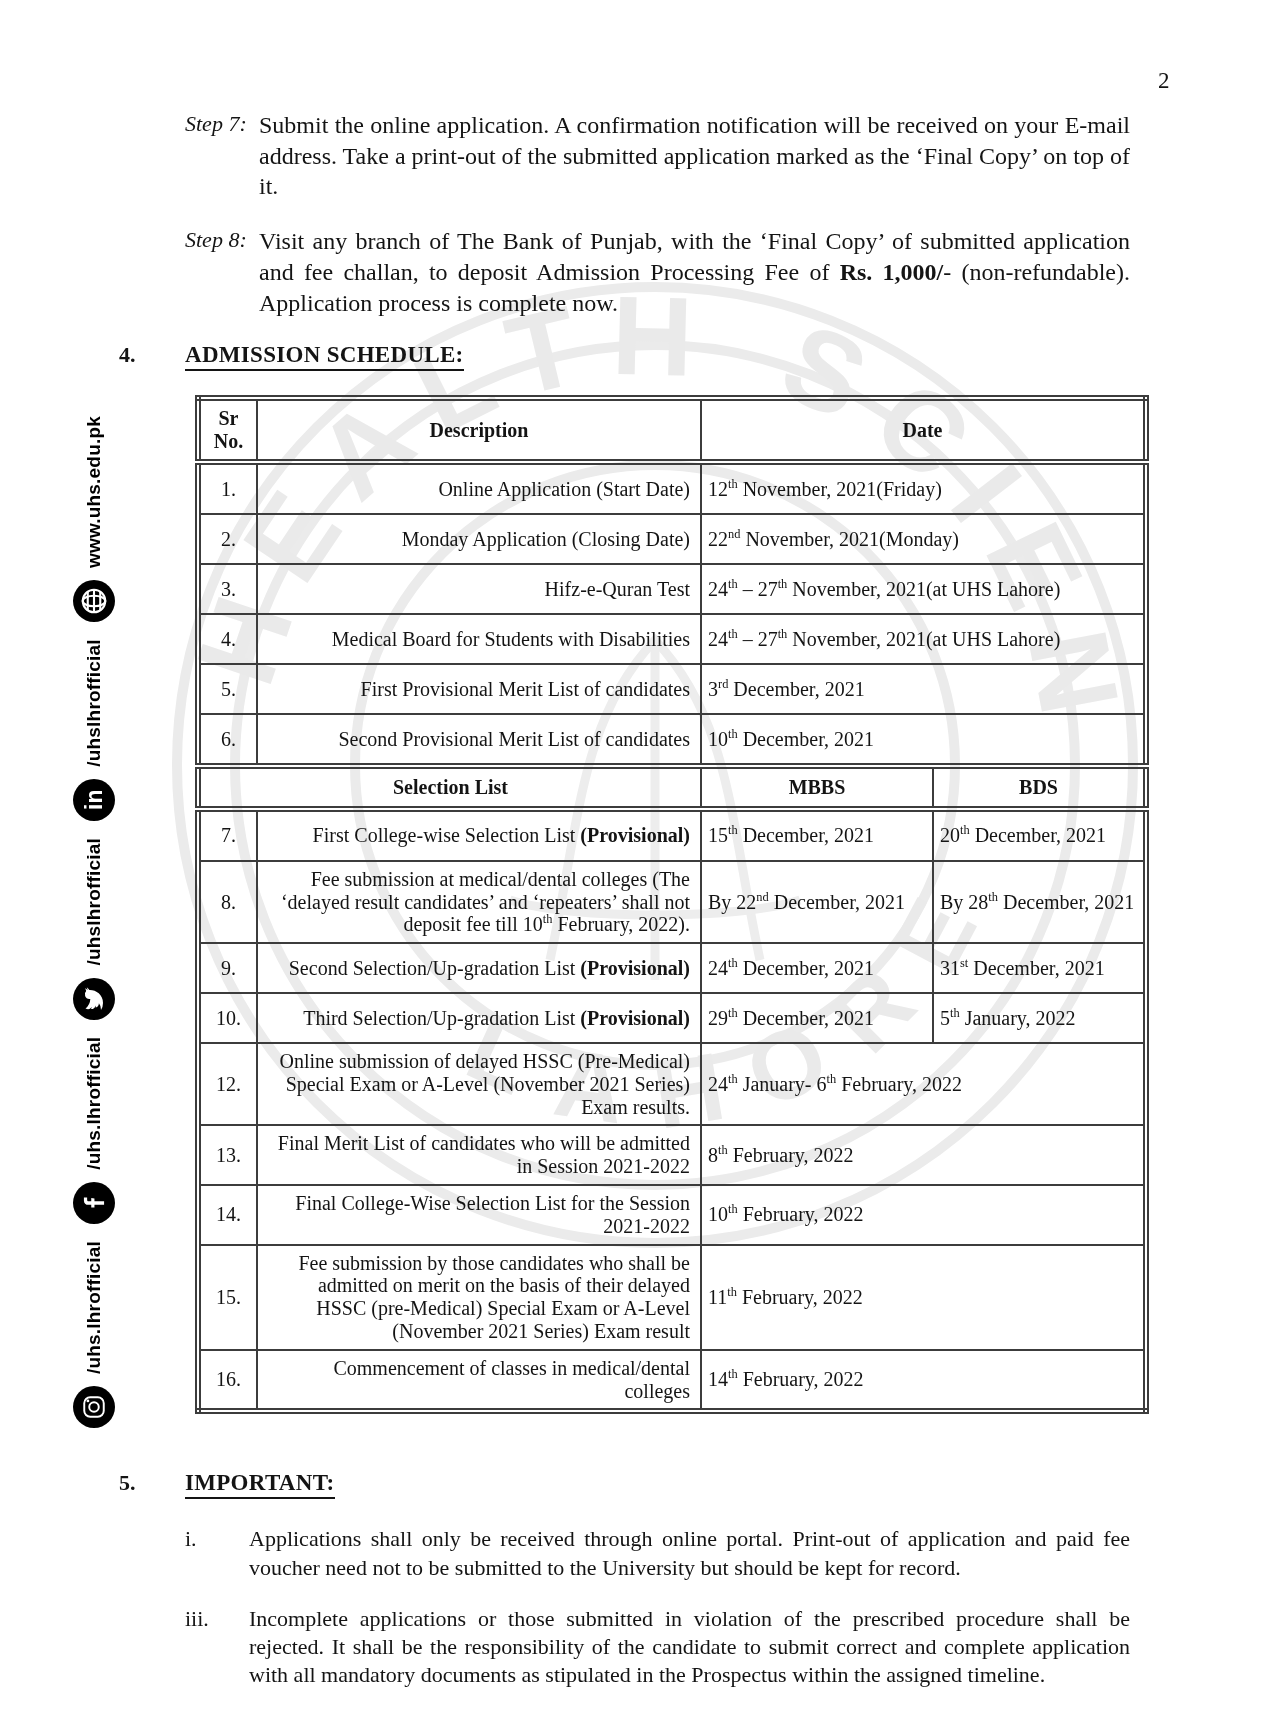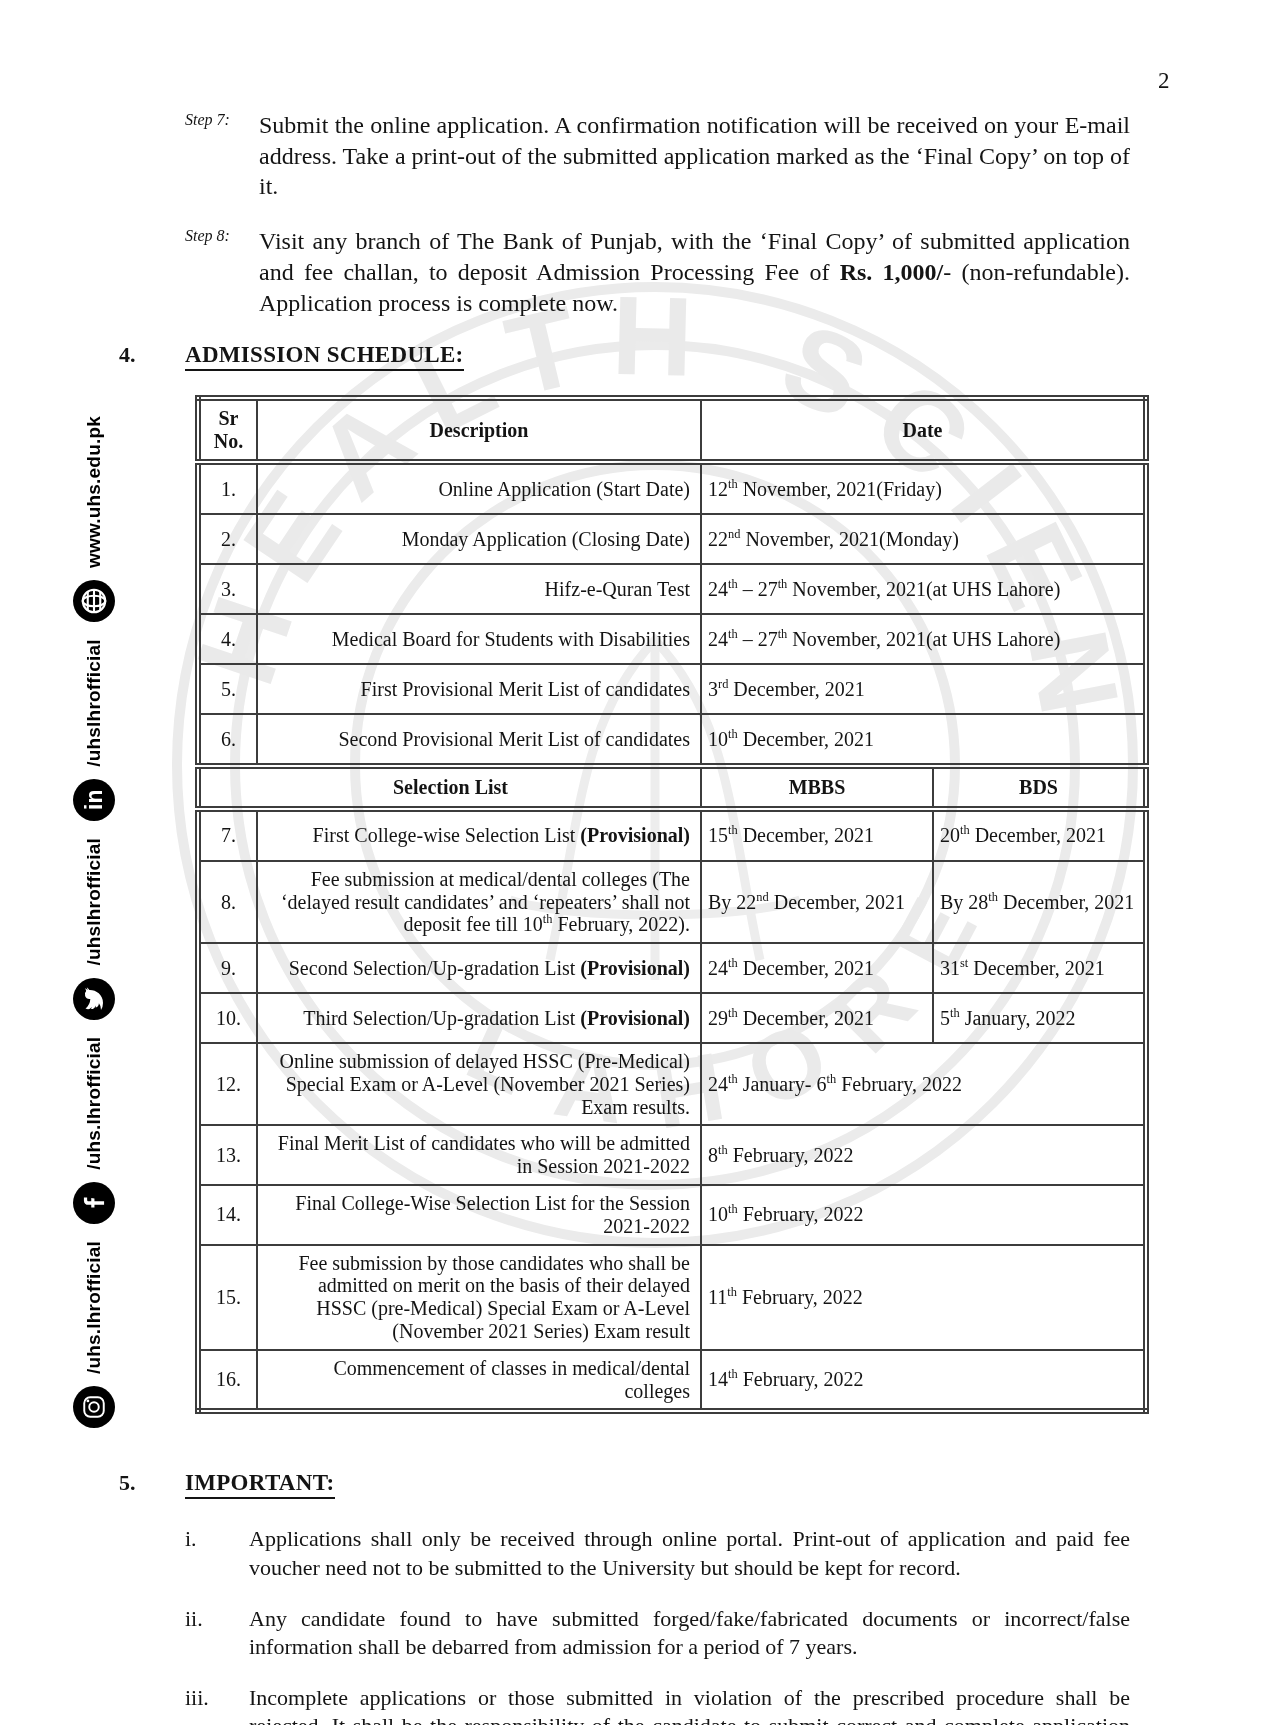--- a/index.html
+++ b/index.html
@@ -14,21 +14,21 @@
   
   .watermark{position:absolute;left:150px;top:260px;z-index:0;}
 
   
   .page-number{position:absolute;left:1158px;top:68px;font-size:23px;z-index:2;}
 
   
   main{position:absolute;left:185px;top:110px;width:945px;z-index:1;}
 
   .step{display:flex;margin-bottom:24px;}
-  .step-label{flex:none;width:74px;font-style:italic;font-size:16px;line-height:1.28;}
+  .step-label{flex:none;width:74px;font-style:italic;font-size:22px;line-height:1.28;}
   .step-body{flex:1;text-align:justify;font-size:24px;line-height:1.28;}
 
   .section{position:relative;}
   .section-number{position:absolute;left:-66px;top:0;font-weight:bold;font-size:22px;}
   .section-heading{display:inline-block;font-weight:bold;font-size:23px;
     border-bottom:2.5px solid #141414;padding-bottom:1px;letter-spacing:0.3px;}
   .section-admission{margin-top:14px;}
   .section-important{margin-top:56px;}
 
   
@@ -277,23 +277,19 @@
 
   <div class="section section-important">
     <span class="section-number">5.</span>
     <span class="section-heading">IMPORTANT:</span>
     <div id="important-list" style="margin-top:26px;">
         <div class="imp-item">
           <div class="imp-marker">i.</div>
           <div class="imp-text">Applications shall only be received through online portal. Print-out of application and paid fee voucher need not to be submitted to the University but should be kept for record.</div>
         </div>
         <div class="imp-item">
-          <div class="imp-marker">ii.</div>
-          <div class="imp-text">Any candidate found to have submitted forged/fake/fabricated documents or incorrect/false information shall be debarred from admission for a period of 7 years.</div>
-        </div>
-        <div class="imp-item">
           <div class="imp-marker">iii.</div>
           <div class="imp-text">Incomplete applications or those submitted in violation of the prescribed procedure shall be rejected. It shall be the responsibility of the candidate to submit correct and complete application with all mandatory documents as stipulated in the Prospectus within the assigned timeline.</div>
         </div>
       </div>
   </div>
 
 </main>
 
 </body></html>

